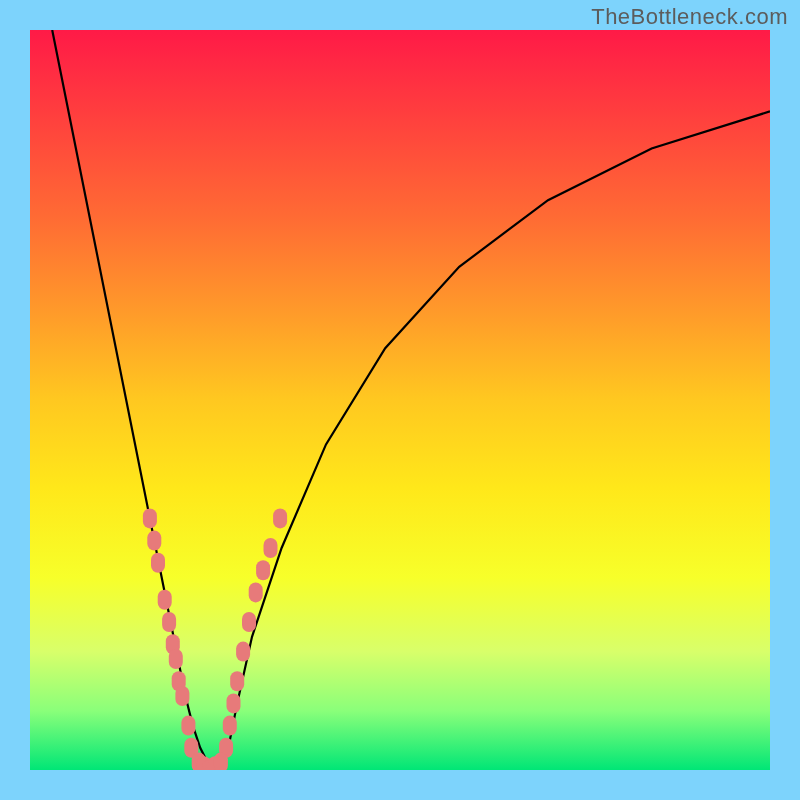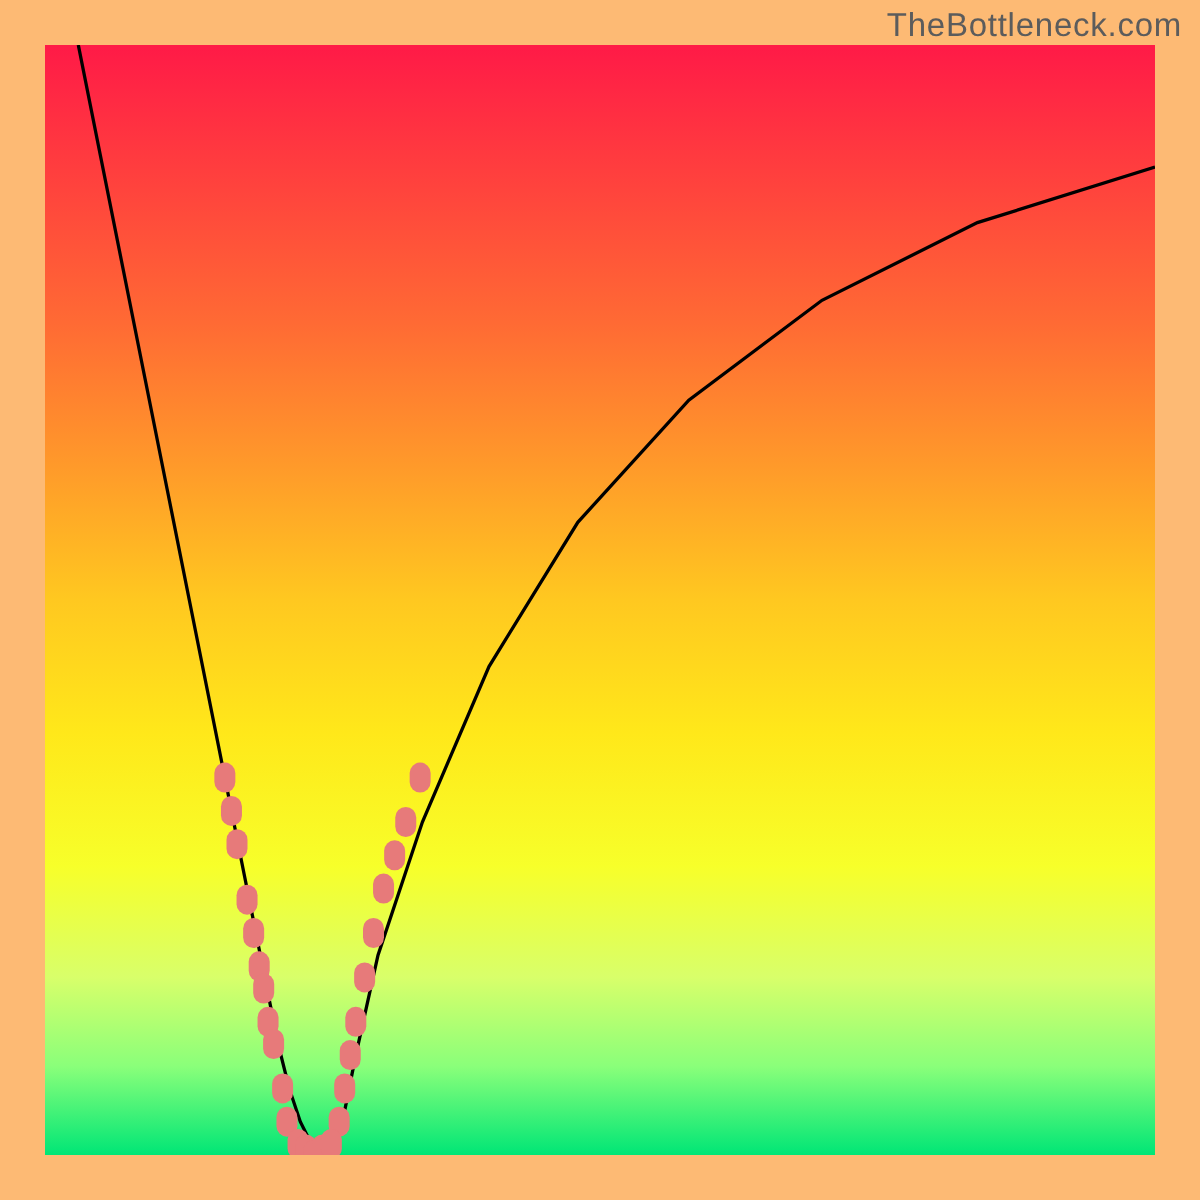--- a/index.html
+++ b/index.html
@@ -10,21 +10,21 @@
     overflow: hidden;
     background: #000;
     font-family: Arial, Helvetica, sans-serif;
   }
   .frame {
     position: absolute;
     top: 0;
     left: 0;
     width: 800px;
     height: 800px;
-    background: #fdba74;
+    background: #7dd3fc;
   }
   .plot-area {
     position: absolute;
     top: 30px;
     left: 30px;
     width: 740px;
     height: 740px;
     background: linear-gradient(to bottom,
       #ff1a47 0%,
       #ff3a3f 10%,

